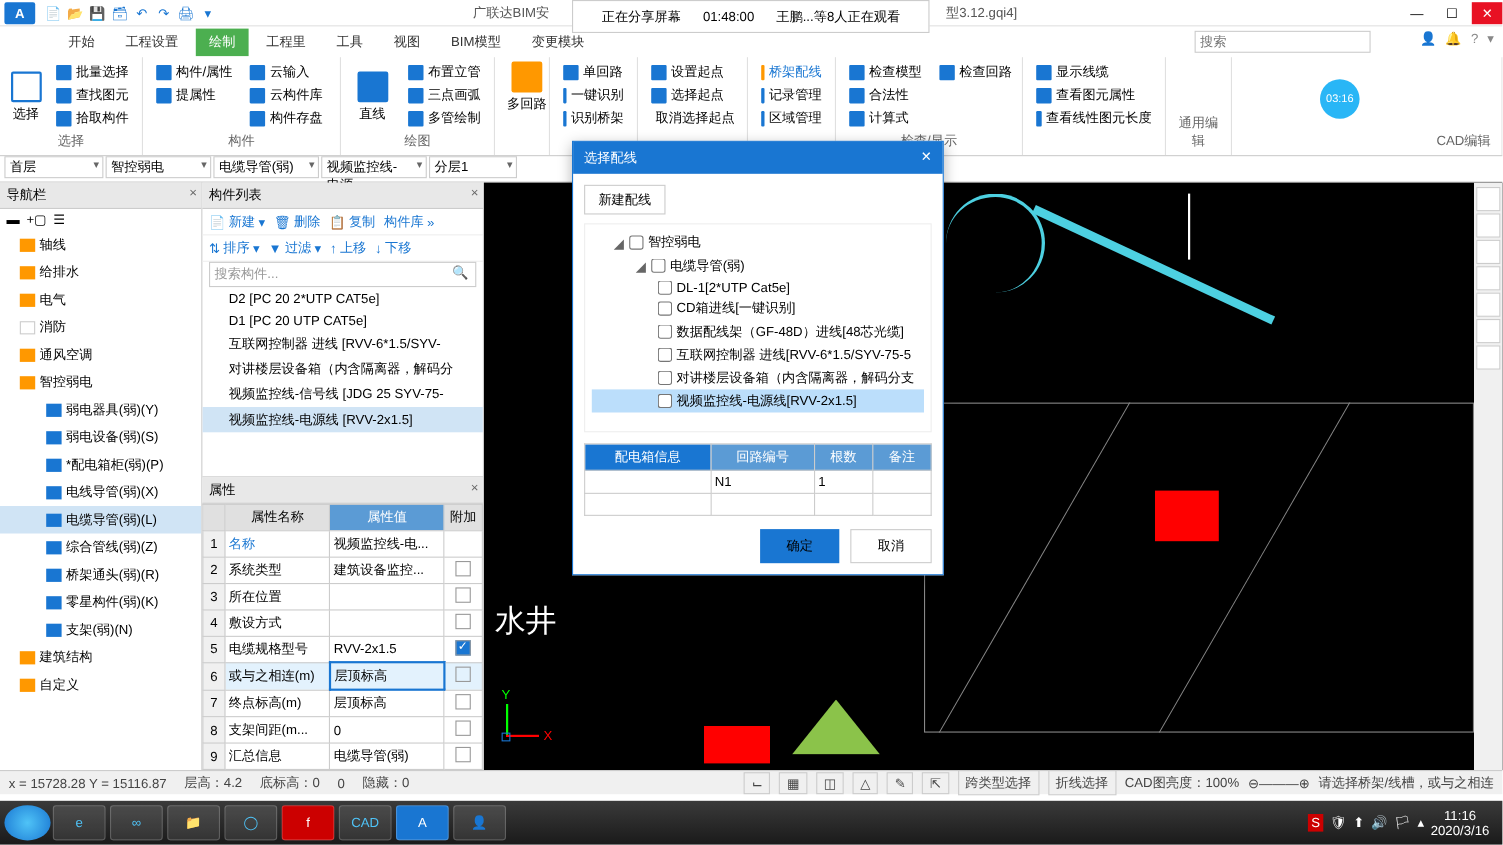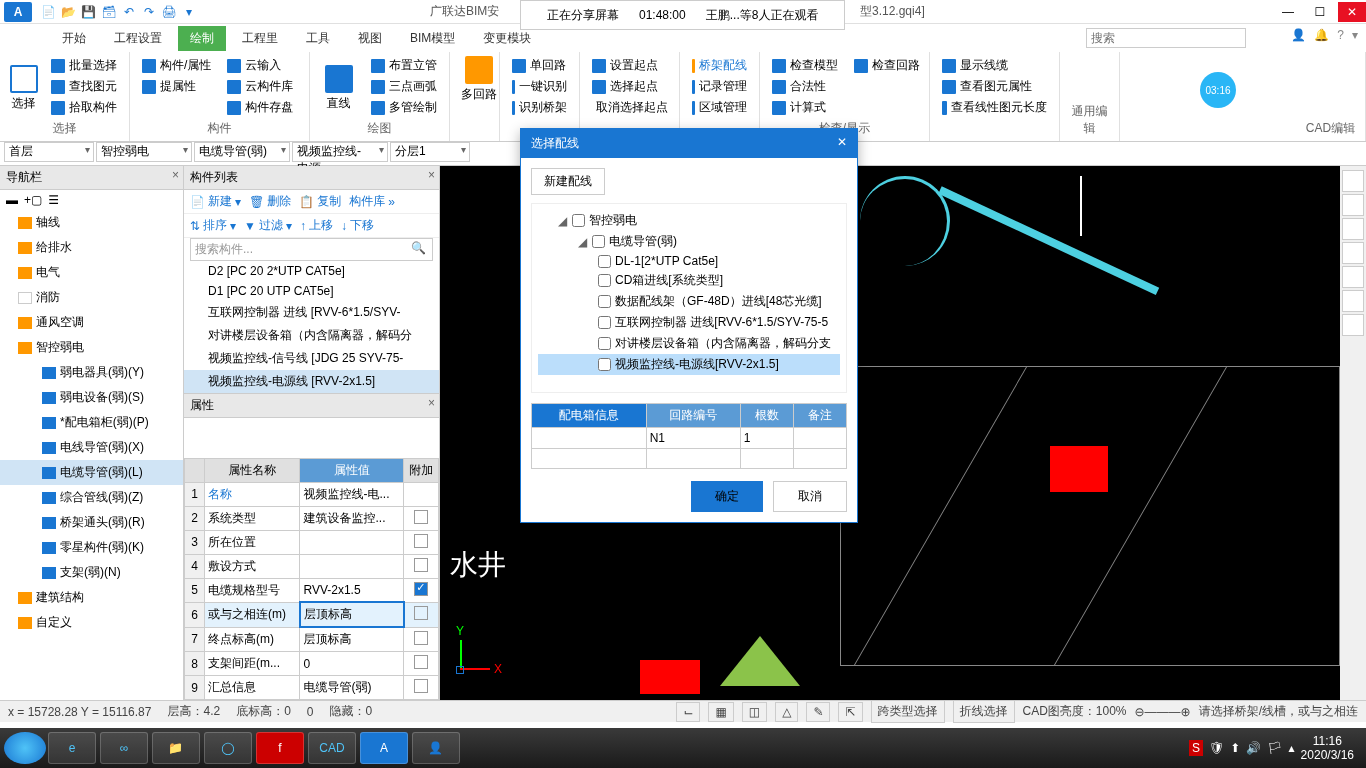--- a/index.html
+++ b/index.html
@@ -56,21 +56,21 @@
 
 .mid-panel { width: 256px; border-right: 1px solid #ccc; display: flex; flex-direction: column; }
 .list-toolbar { padding: 3px 6px; display: flex; gap: 8px; border-bottom: 1px solid #eee; }
 .list-toolbar .tbtn { display: flex; align-items: center; gap: 3px; cursor: pointer; color: #1976d2; }
 .search-inp { margin: 0 6px; border: 1px solid #ccc; padding: 2px 4px; width: calc(100% - 12px); color: #999; position: relative; }
 .comp-list { flex: 1; overflow-y: auto; }
 .comp-item { padding: 3px 6px 3px 24px; cursor: pointer; white-space: nowrap; overflow: hidden; text-overflow: ellipsis; }
 .comp-item.sel { background: #d0e4f5; }
 
 .prop-panel { border-top: 1px solid #ccc; }
-.prop-table { width: 100%; border-collapse: collapse; margin-top: 40px; }
+.prop-table { width: 100%; border-collapse: collapse; }
 .prop-table th { background: #e0e0e0; border: 1px solid #ccc; padding: 3px; font-weight: normal; }
 .prop-table th.hl { background: #5b9bd5; color: #fff; }
 .prop-table td { border: 1px solid #ccc; padding: 3px; }
 .prop-table td.num { background: #f0f0f0; text-align: center; width: 20px; }
 .prop-table td.name { color: #1976d2; }
 .chk { width: 14px; height: 14px; border: 1px solid #999; display: inline-block; }
 .chk.on { background: #1976d2; position: relative; }
 .chk.on::after { content: "✓"; color: #fff; position: absolute; top: -2px; left: 1px; font-size: 11px; }
 
 
@@ -579,21 +579,21 @@
           <span class="expand">◢</span>
           <input type="checkbox" style="">
           <span>电缆导管(弱)</span>
         </div>
       <div class="dlg-tree-item lvl3">
           <input type="checkbox" style="">
           <span>DL-1[2*UTP Cat5e]</span>
         </div>
       <div class="dlg-tree-item lvl3">
           <input type="checkbox" style="">
-          <span>CD箱进线[系统类型]</span>
+          <span>CD箱进线[一键识别]</span>
         </div>
       <div class="dlg-tree-item lvl3">
           <input type="checkbox" style="">
           <span>数据配线架（GF-48D）进线[48芯光缆]</span>
         </div>
       <div class="dlg-tree-item lvl3">
           <input type="checkbox" style="">
           <span>互联网控制器 进线[RVV-6*1.5/SYV-75-5</span>
         </div>
       <div class="dlg-tree-item lvl3">

